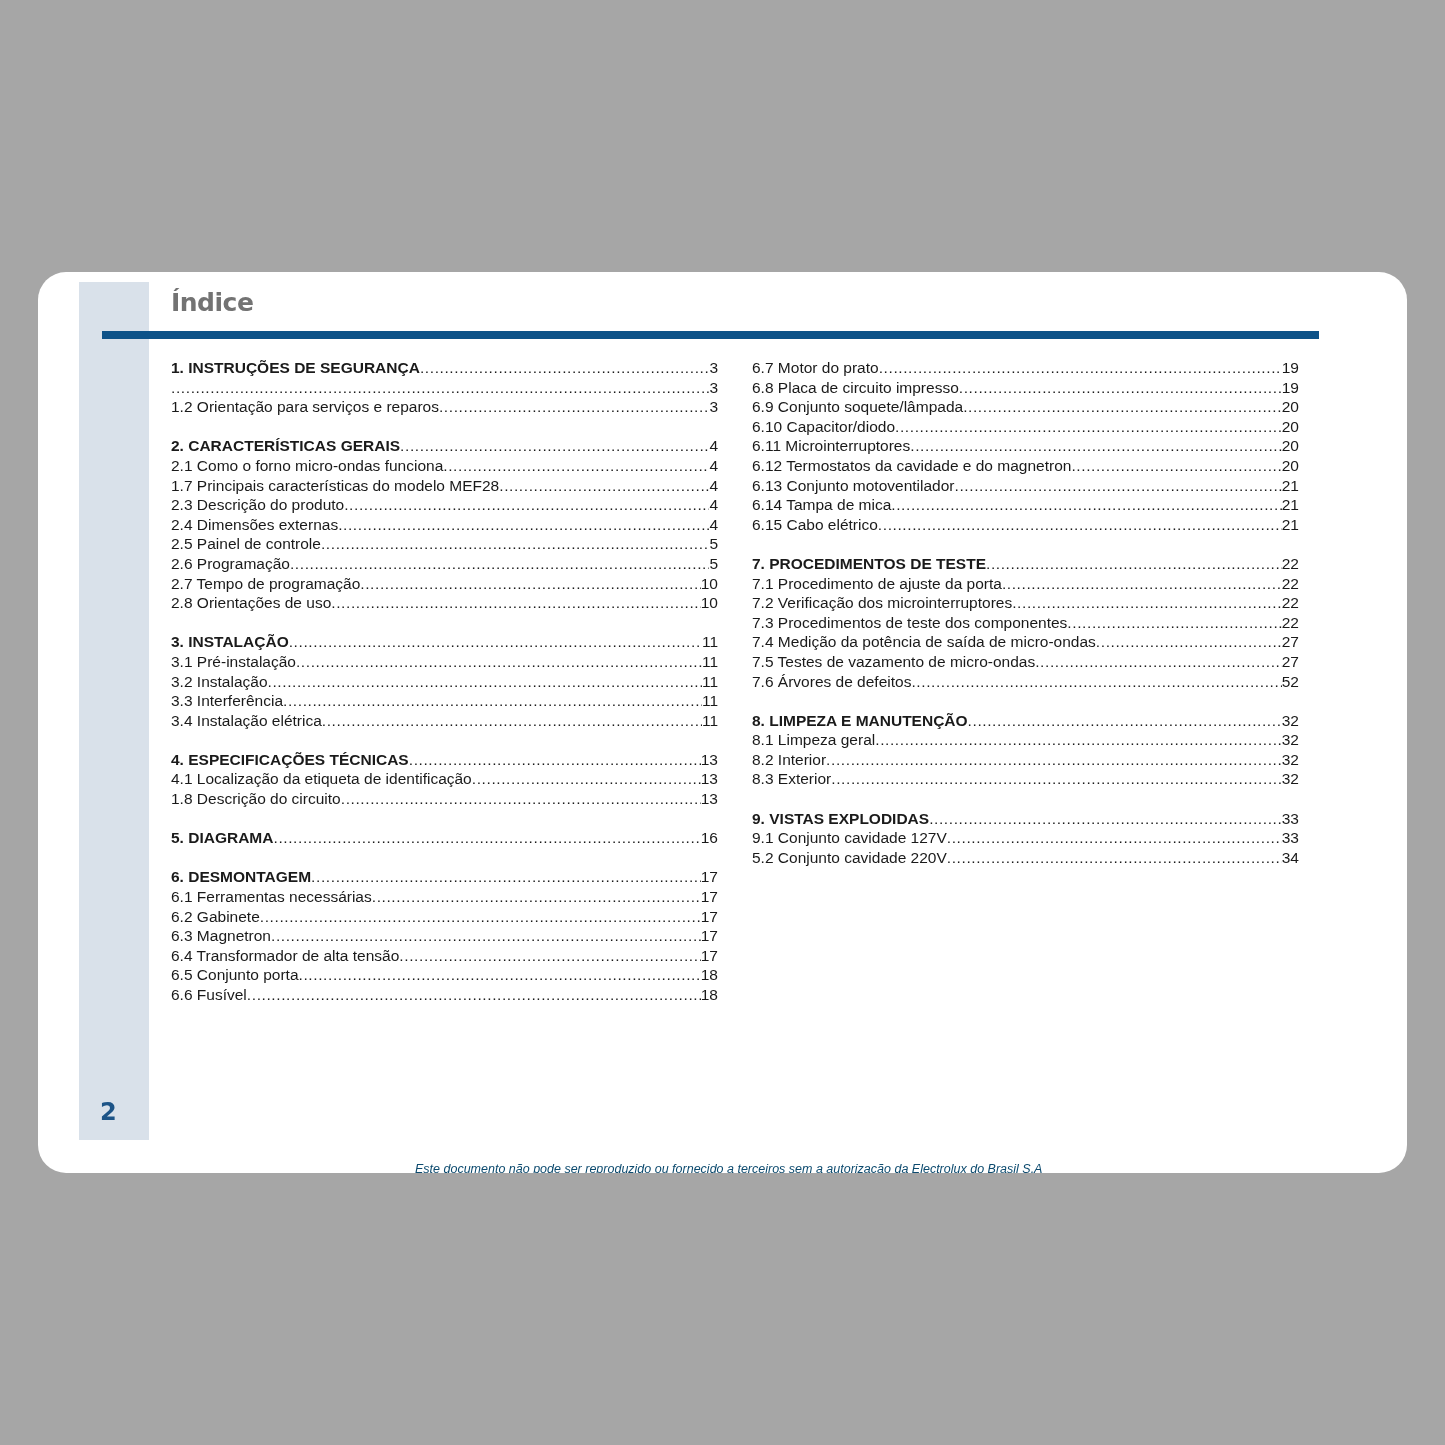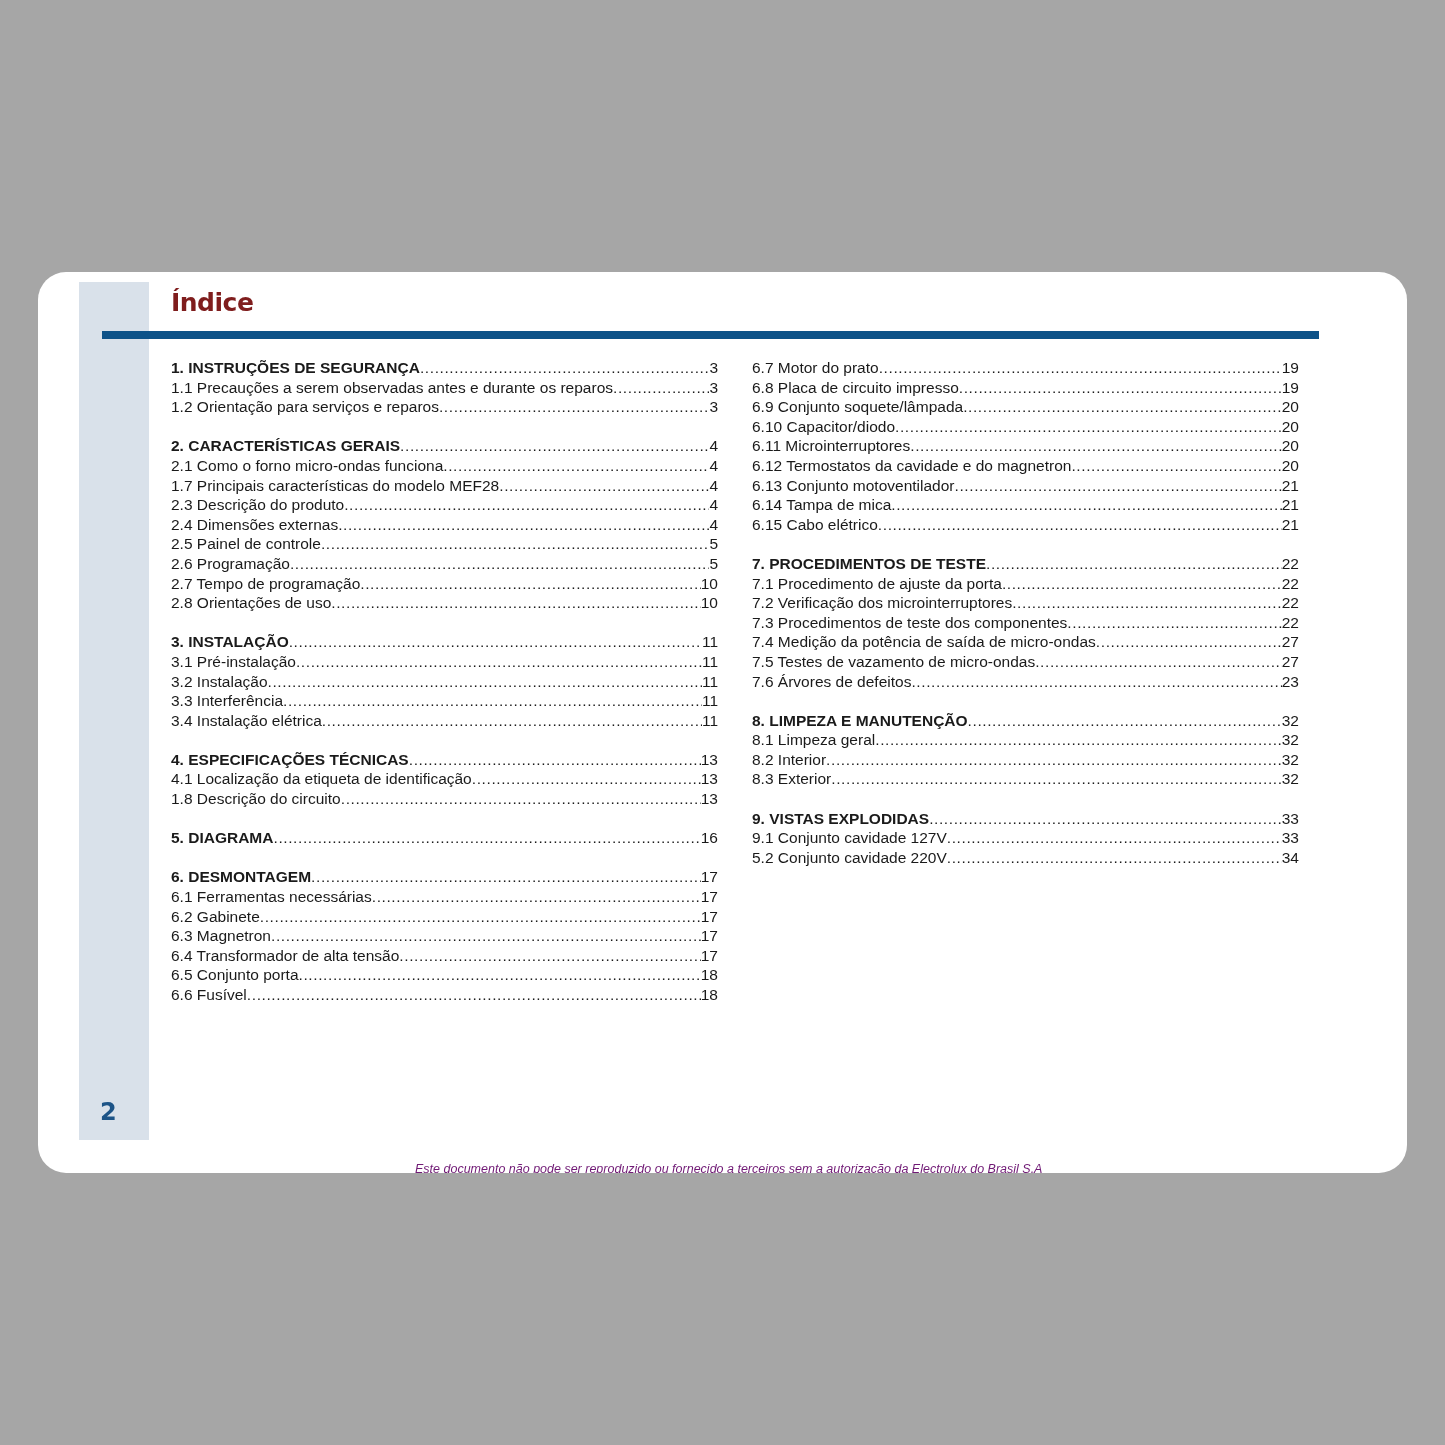--- a/index.html
+++ b/index.html
@@ -29,21 +29,21 @@
       font-weight: bold;
       font-size: 24px;
       color: #1d5487;
     }
     .title {
       position: absolute;
       left: 133px; top: 16px;
       font-family: "DejaVu Sans", sans-serif;
       font-weight: bold;
       font-size: 25px;
-      color: #7f1d1d;
+      color: #737373;
       letter-spacing: -0.5px;
     }
     .title-rule {
       position: absolute;
       left: 64px; top: 59px;
       width: 1217px; height: 8px;
       background: #0d5288;
     }
     .col {
       position: absolute;
@@ -75,42 +75,41 @@
     .entry .dots::before {
       content: "................................................................................................................................................................................................................";
     }
     .entry .pg { flex: 0 0 auto; font-weight: normal; }
     .footer {
       position: absolute;
       left: 377px; top: 890px;
       font-family: "Liberation Sans", sans-serif;
       font-style: italic;
       font-size: 12.5px;
-      color: #701a75;
+      color: #0c4a6e;
       white-space: nowrap;
     }
   </style>
 </head>
 <body>
 
 <div class="page">
   <div class="side-band"></div>
   <div class="page-number">2</div>
   <div class="title">Índice</div>
   <div class="title-rule"></div>
 
   <div class="col col-left">
       <div class="section">
         <div class="entry heading">
           <span class="label">1. INSTRUÇÕES DE SEGURANÇA</span>
           <span class="dots"></span>
           <span class="pg">3</span>
         </div>
         <div class="entry">
-          <span class="label">1.1 Precauções a serem observadas antes e durante os reparos</span>
           <span class="dots"></span>
           <span class="pg">3</span>
         </div>
         <div class="entry">
           <span class="label">1.2 Orientação para serviços e reparos</span>
           <span class="dots"></span>
           <span class="pg">3</span>
         </div>
       </div>
       <div class="section">
@@ -324,21 +323,21 @@
           <span class="pg">27</span>
         </div>
         <div class="entry">
           <span class="label">7.5 Testes de vazamento de micro-ondas</span>
           <span class="dots"></span>
           <span class="pg">27</span>
         </div>
         <div class="entry">
           <span class="label">7.6 Árvores de defeitos</span>
           <span class="dots"></span>
-          <span class="pg">23</span>
+          <span class="pg">52</span>
         </div>
       </div>
       <div class="section">
         <div class="entry heading">
           <span class="label">8. LIMPEZA E MANUTENÇÃO</span>
           <span class="dots"></span>
           <span class="pg">32</span>
         </div>
         <div class="entry">
           <span class="label">8.1 Limpeza geral</span>

